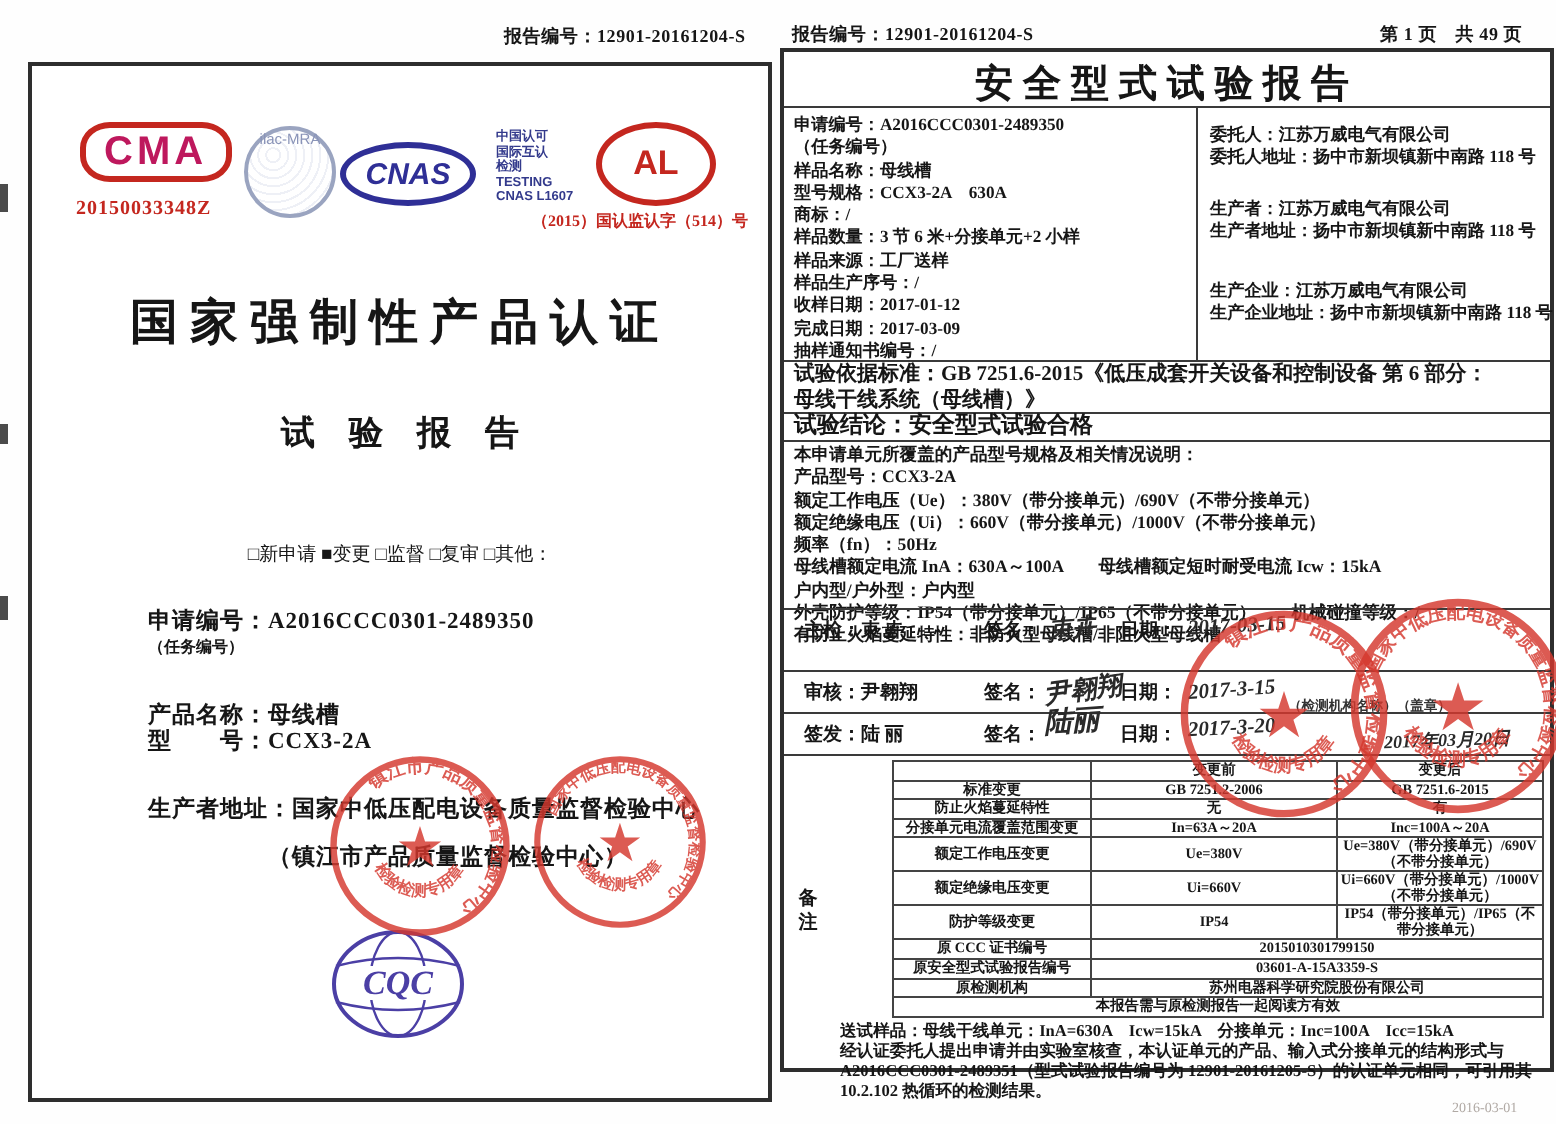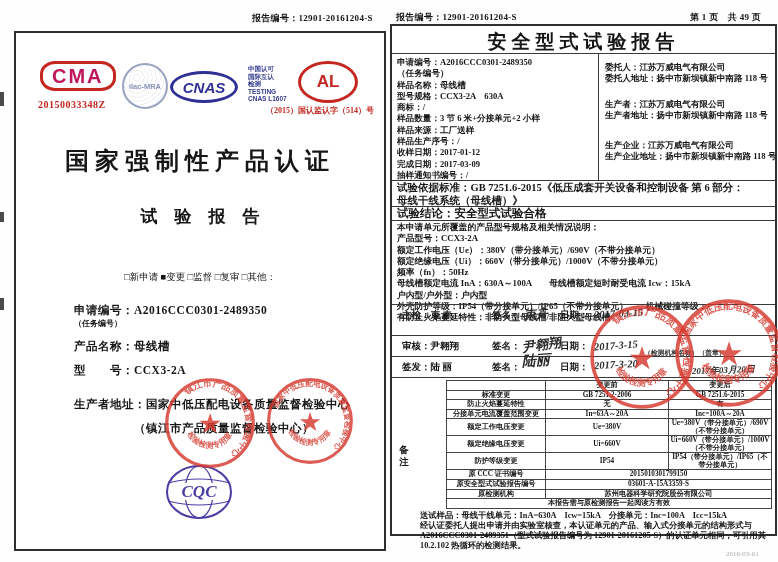--- a/index.html
+++ b/index.html
@@ -7,22 +7,22 @@
        font-family:"Liberation Serif","DejaVu Serif",serif;color:#161616;}
   .abs{position:absolute;}
   .page{position:absolute;background:#fff;}
   #left-page{left:14px;top:31px;width:368px;height:516px;border:2px solid #2e2e2e;}
   #right-page{left:390px;top:24px;width:383px;height:508px;border:2px solid #2e2e2e;}
   .rn{font-size:9px;font-weight:bold;letter-spacing:.3px;}
   
   .cma-box{border:3px solid #c4271f;border-radius:15px/13px;color:#be185d;font-weight:800;
            font-size:20px;letter-spacing:2px;padding:1px 9px;font-family:"Liberation Sans",sans-serif;}
   .cma-num{color:#c4271f;font-weight:bold;font-size:10px;letter-spacing:.5px;}
-  .ilac{width:42px;height:42px;border:2px solid #9aa4c0;border-radius:50%;display:flex;align-items:center;justify-content:center;
-        color:#8a94b8;font-weight:bold;font-size:7.5px;font-family:"Liberation Sans",sans-serif;
+  .ilac{width:42px;height:42px;border:2px solid #9aa4c0;border-radius:50%;display:flex;justify-content:center;
+        color:#8a94b8;font-weight:normal;font-size:7.5px;font-family:"Liberation Sans",sans-serif;
         background:repeating-radial-gradient(circle at 30% 30%, #fff 0 3px, #eef0f6 3px 4px);}
   .cnas{width:62px;height:26px;border:3px solid #2f2f96;border-radius:50%;display:flex;align-items:center;justify-content:center;
         color:#2f2f96;font-weight:800;font-style:italic;font-size:15px;font-family:"Liberation Sans",sans-serif;}
   .acc{font-size:6.5px;line-height:7.5px;color:#333a8c;font-weight:bold;font-family:"Liberation Sans",sans-serif;}
   .cal{width:54px;height:36px;border:3px solid #c4271f;border-radius:50%;display:flex;align-items:center;justify-content:center;
        color:#c4271f;font-weight:800;font-size:17px;font-family:"Liberation Sans",sans-serif;}
   .cal-cap{color:#c4271f;font-weight:bold;font-size:8px;text-align:center;}
   .ltitle1{width:100%;text-align:center;font-size:24px;font-weight:bold;letter-spacing:6px;}
   .ltitle2{width:100%;text-align:center;font-size:17px;font-weight:bold;letter-spacing:17px;text-indent:17px;}
   .lcheck{width:100%;text-align:center;font-size:9.5px;font-weight:normal;}
@@ -103,21 +103,21 @@
   </div>
   <div class="abs cal-cap" style="left:240px;top:72px;width:128px;">（2015）国认监认字（514）号</div>
 
   <div class="abs ltitle1" style="top:112px;">国家强制性产品认证</div>
   <div class="abs ltitle2" style="top:172px;">试验报告</div>
 
   <div class="abs lcheck" style="top:238px;">□新申请  ■变更  □监督  □复审  □其他：</div>
 
   <div class="abs lfield" style="left:58px;top:270px;">申请编号：A2016CCC0301-2489350</div>
   <div class="abs lsmall" style="left:58px;top:285px;">（任务编号）</div>
-  <div class="abs lfield" style="left:58px;top:306px;">产品名称：母线槽</div>
+  <div class="abs lfield" style="left:58px;top:317px;">产品名称：母线槽</div>
   <div class="abs lfield" style="left:58px;top:330px;">型　　号：CCX3-2A</div>
   <div class="abs lfield" style="left:58px;top:364px;">生产者地址：国家中低压配电设备质量监督检验中心</div>
   <div class="abs lfield" style="left:118px;top:388px;">（镇江市产品质量监督检验中心）</div>
 
   <svg class="stamp" style="left:148px;top:344px;" width="92" height="92" viewBox="0 0 100 100">
     <circle cx="50" cy="50" r="47" fill="none" stroke="#d5382e" stroke-width="3.5"></circle>
     <text fill="#d5382e" font-size="10" font-weight="bold"><textPath href="#arcTop" startOffset="14%">镇江市产品质量监督检验中心</textPath></text>
     <text x="50" y="61" text-anchor="middle" font-size="30" fill="#d5382e">★</text>
     <text fill="#d5382e" font-size="8.5" font-weight="bold"><textPath href="#arcBot" startOffset="14%">检验检测专用章</textPath></text>
   </svg>

